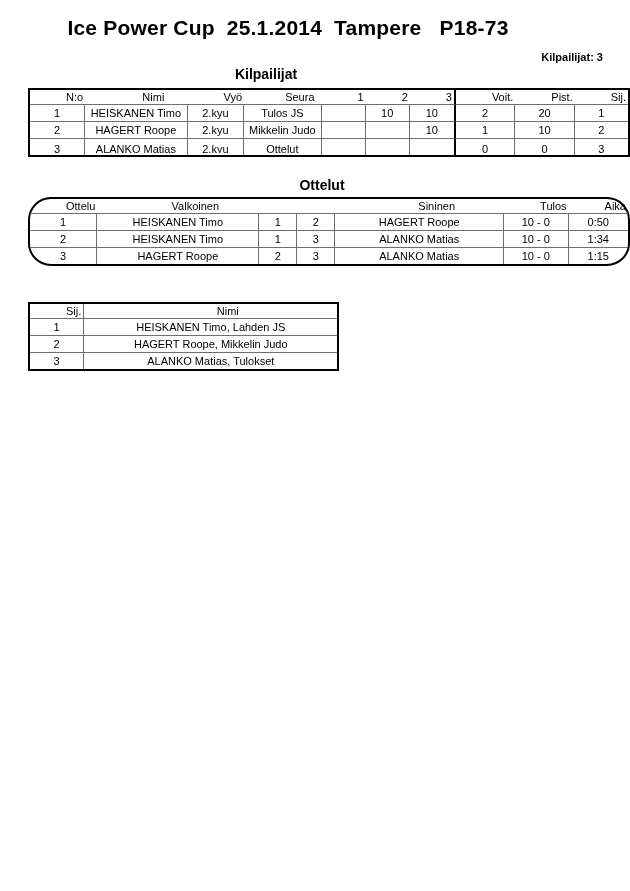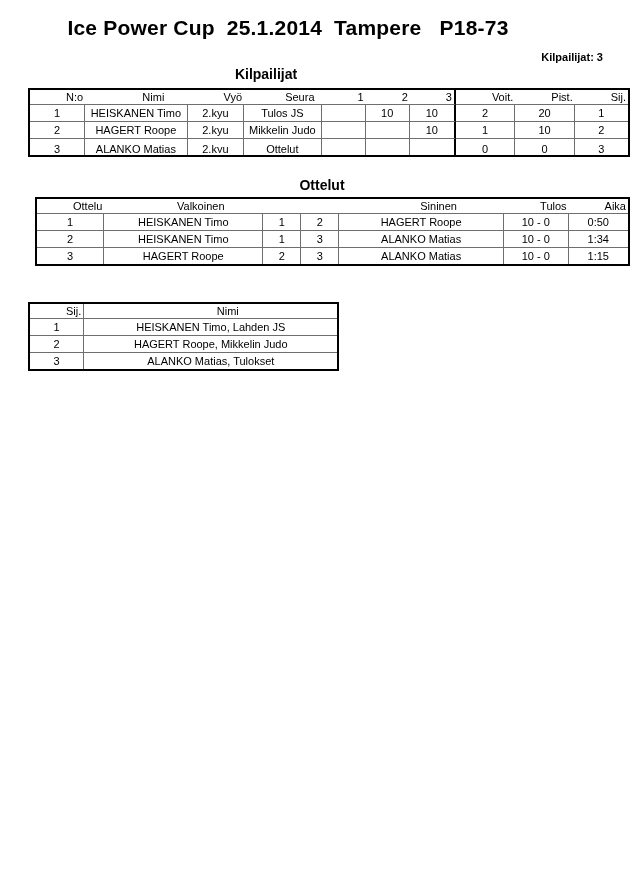--- a/index.html
+++ b/index.html
@@ -18,21 +18,21 @@
   .h1pos{top:66px;left:0;width:480px;}
   .h2pos{top:177px;left:0;width:592px;}
   .h3pos{top:300px;left:0;width:340px;}
 
   table.t{
     border-collapse:separate;border-spacing:0;table-layout:fixed;
     border:2px solid #000;background:#fff;
     font-size:11px;line-height:14px;
   }
   .t1pos{top:88px;left:28px;}
-  .t2pos{top:197px;left:35px;}
+  .t2pos{top:197px;left:28px;border-radius:23px;}
   .t3pos{top:302px;left:28px;}
 
   table.t th, table.t td{
     padding:0 2px;overflow:hidden;white-space:nowrap;
     vertical-align:middle;text-align:center;
     border-right:1px solid #6e6e6e;border-bottom:1px solid #6e6e6e;
     font-weight:normal;
   }
   table.t th{font-weight:normal;border-right:none;height:13px;padding-left:36px;}
   table.t td{height:16px;}

